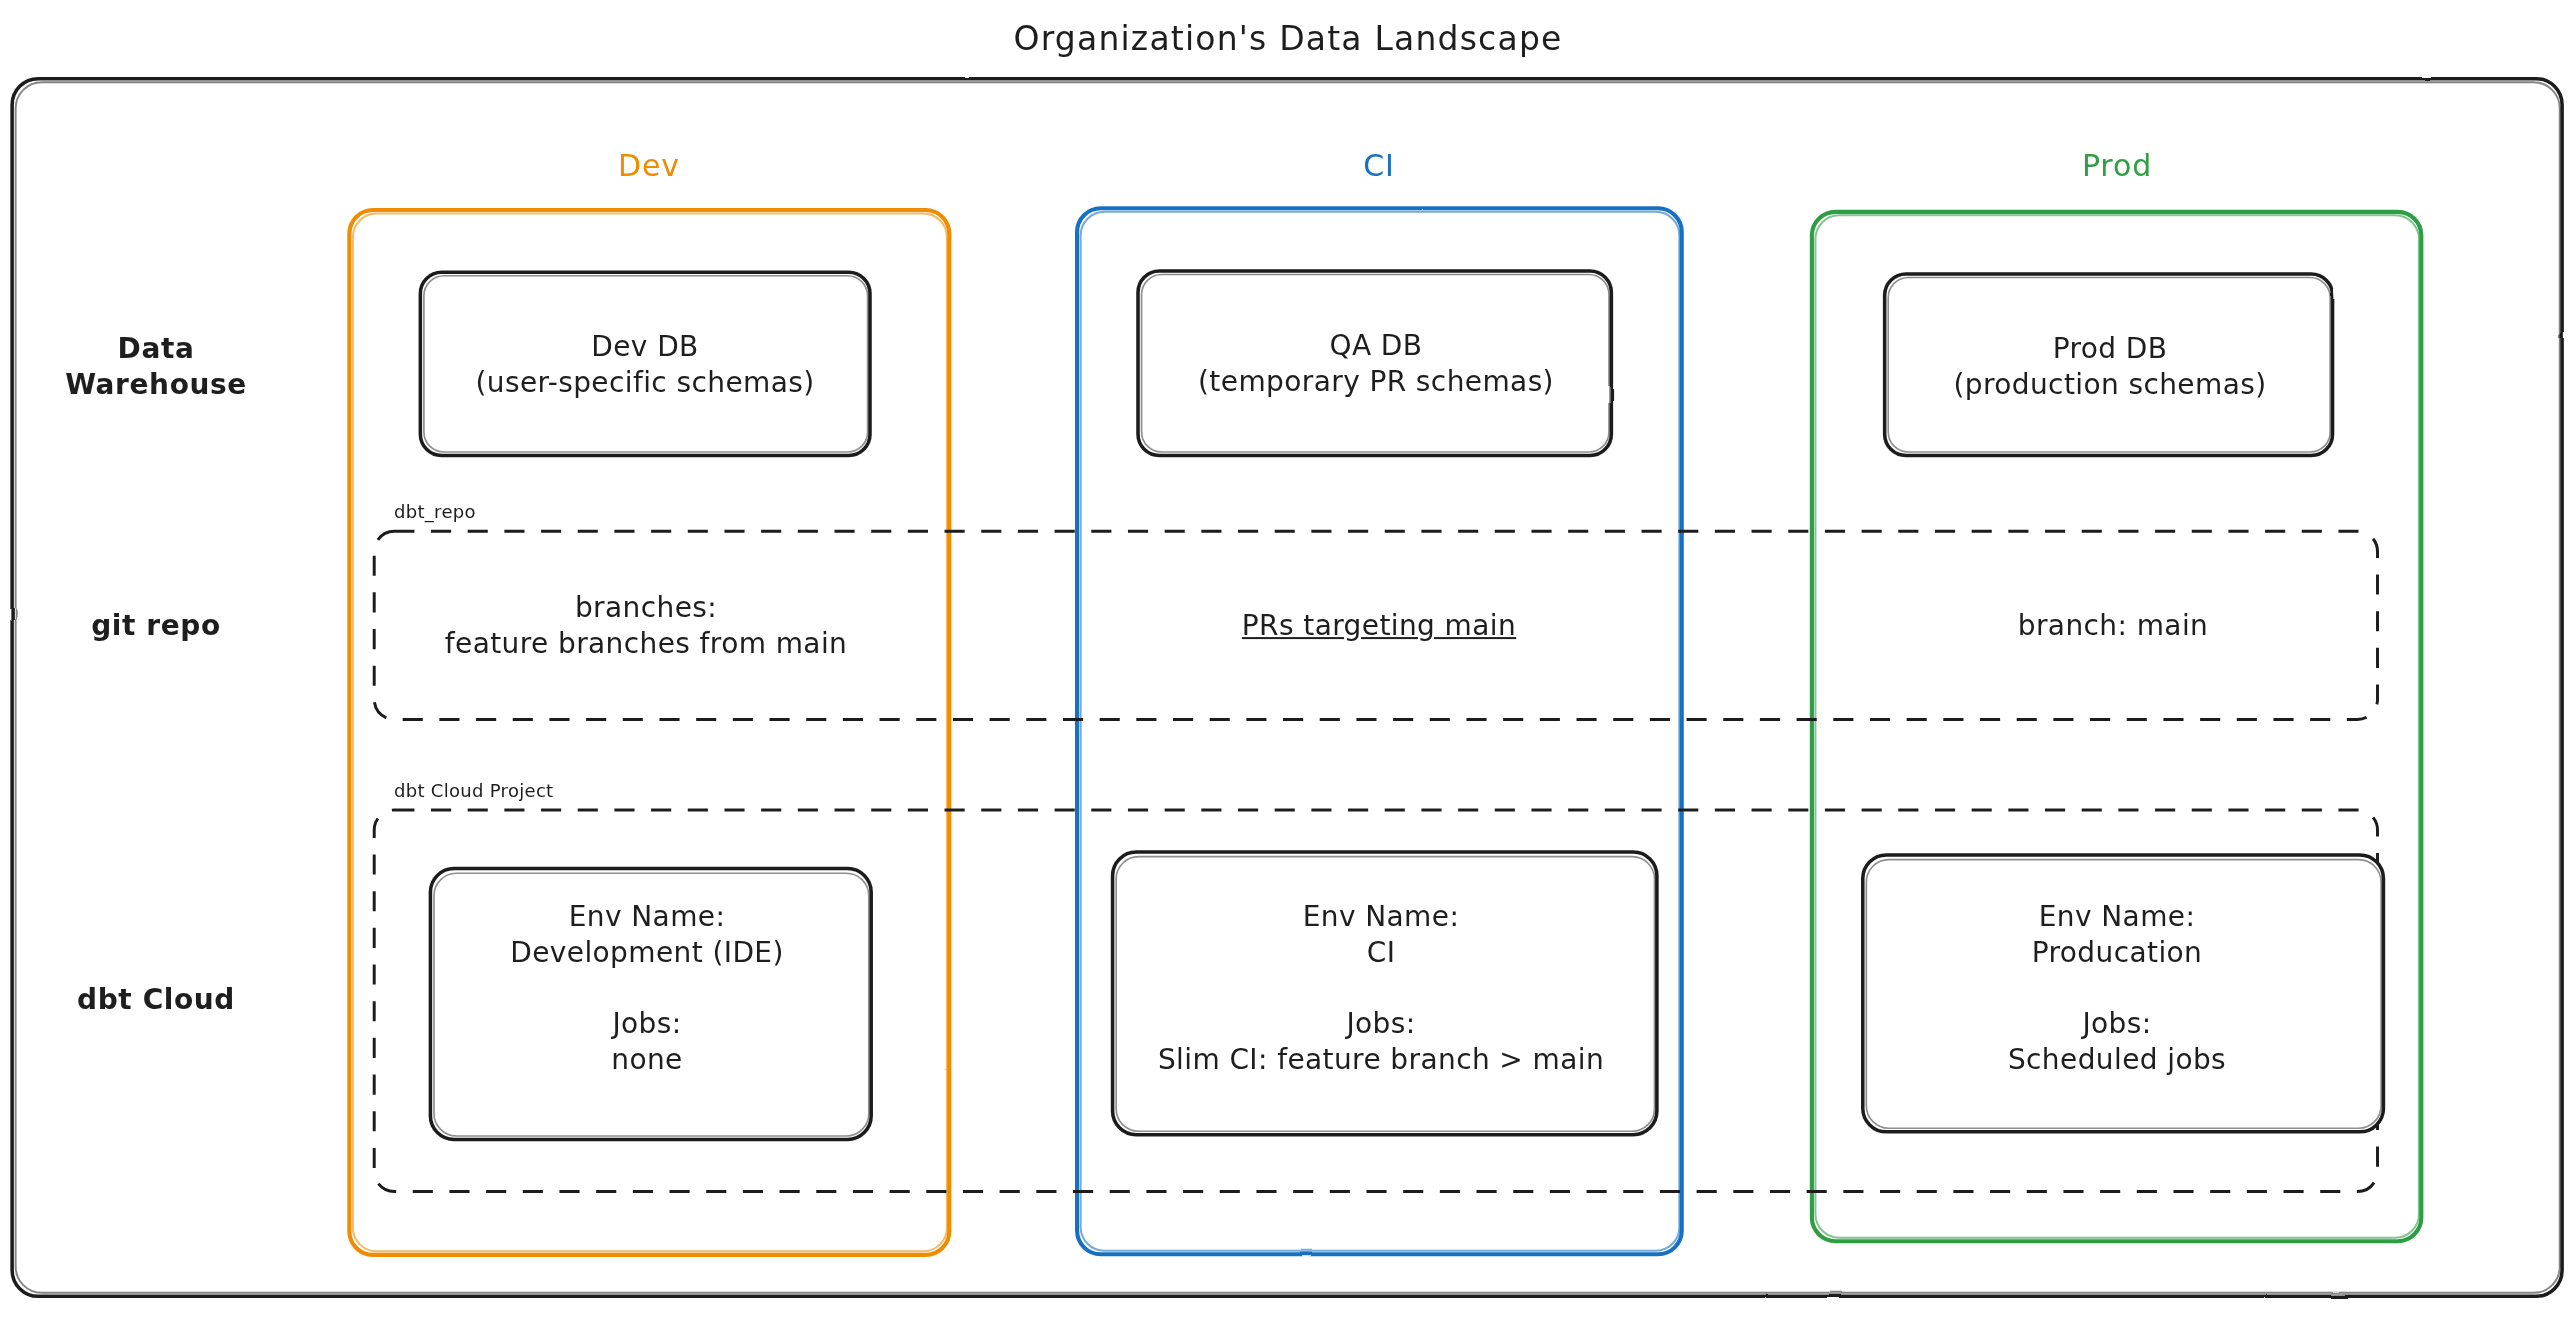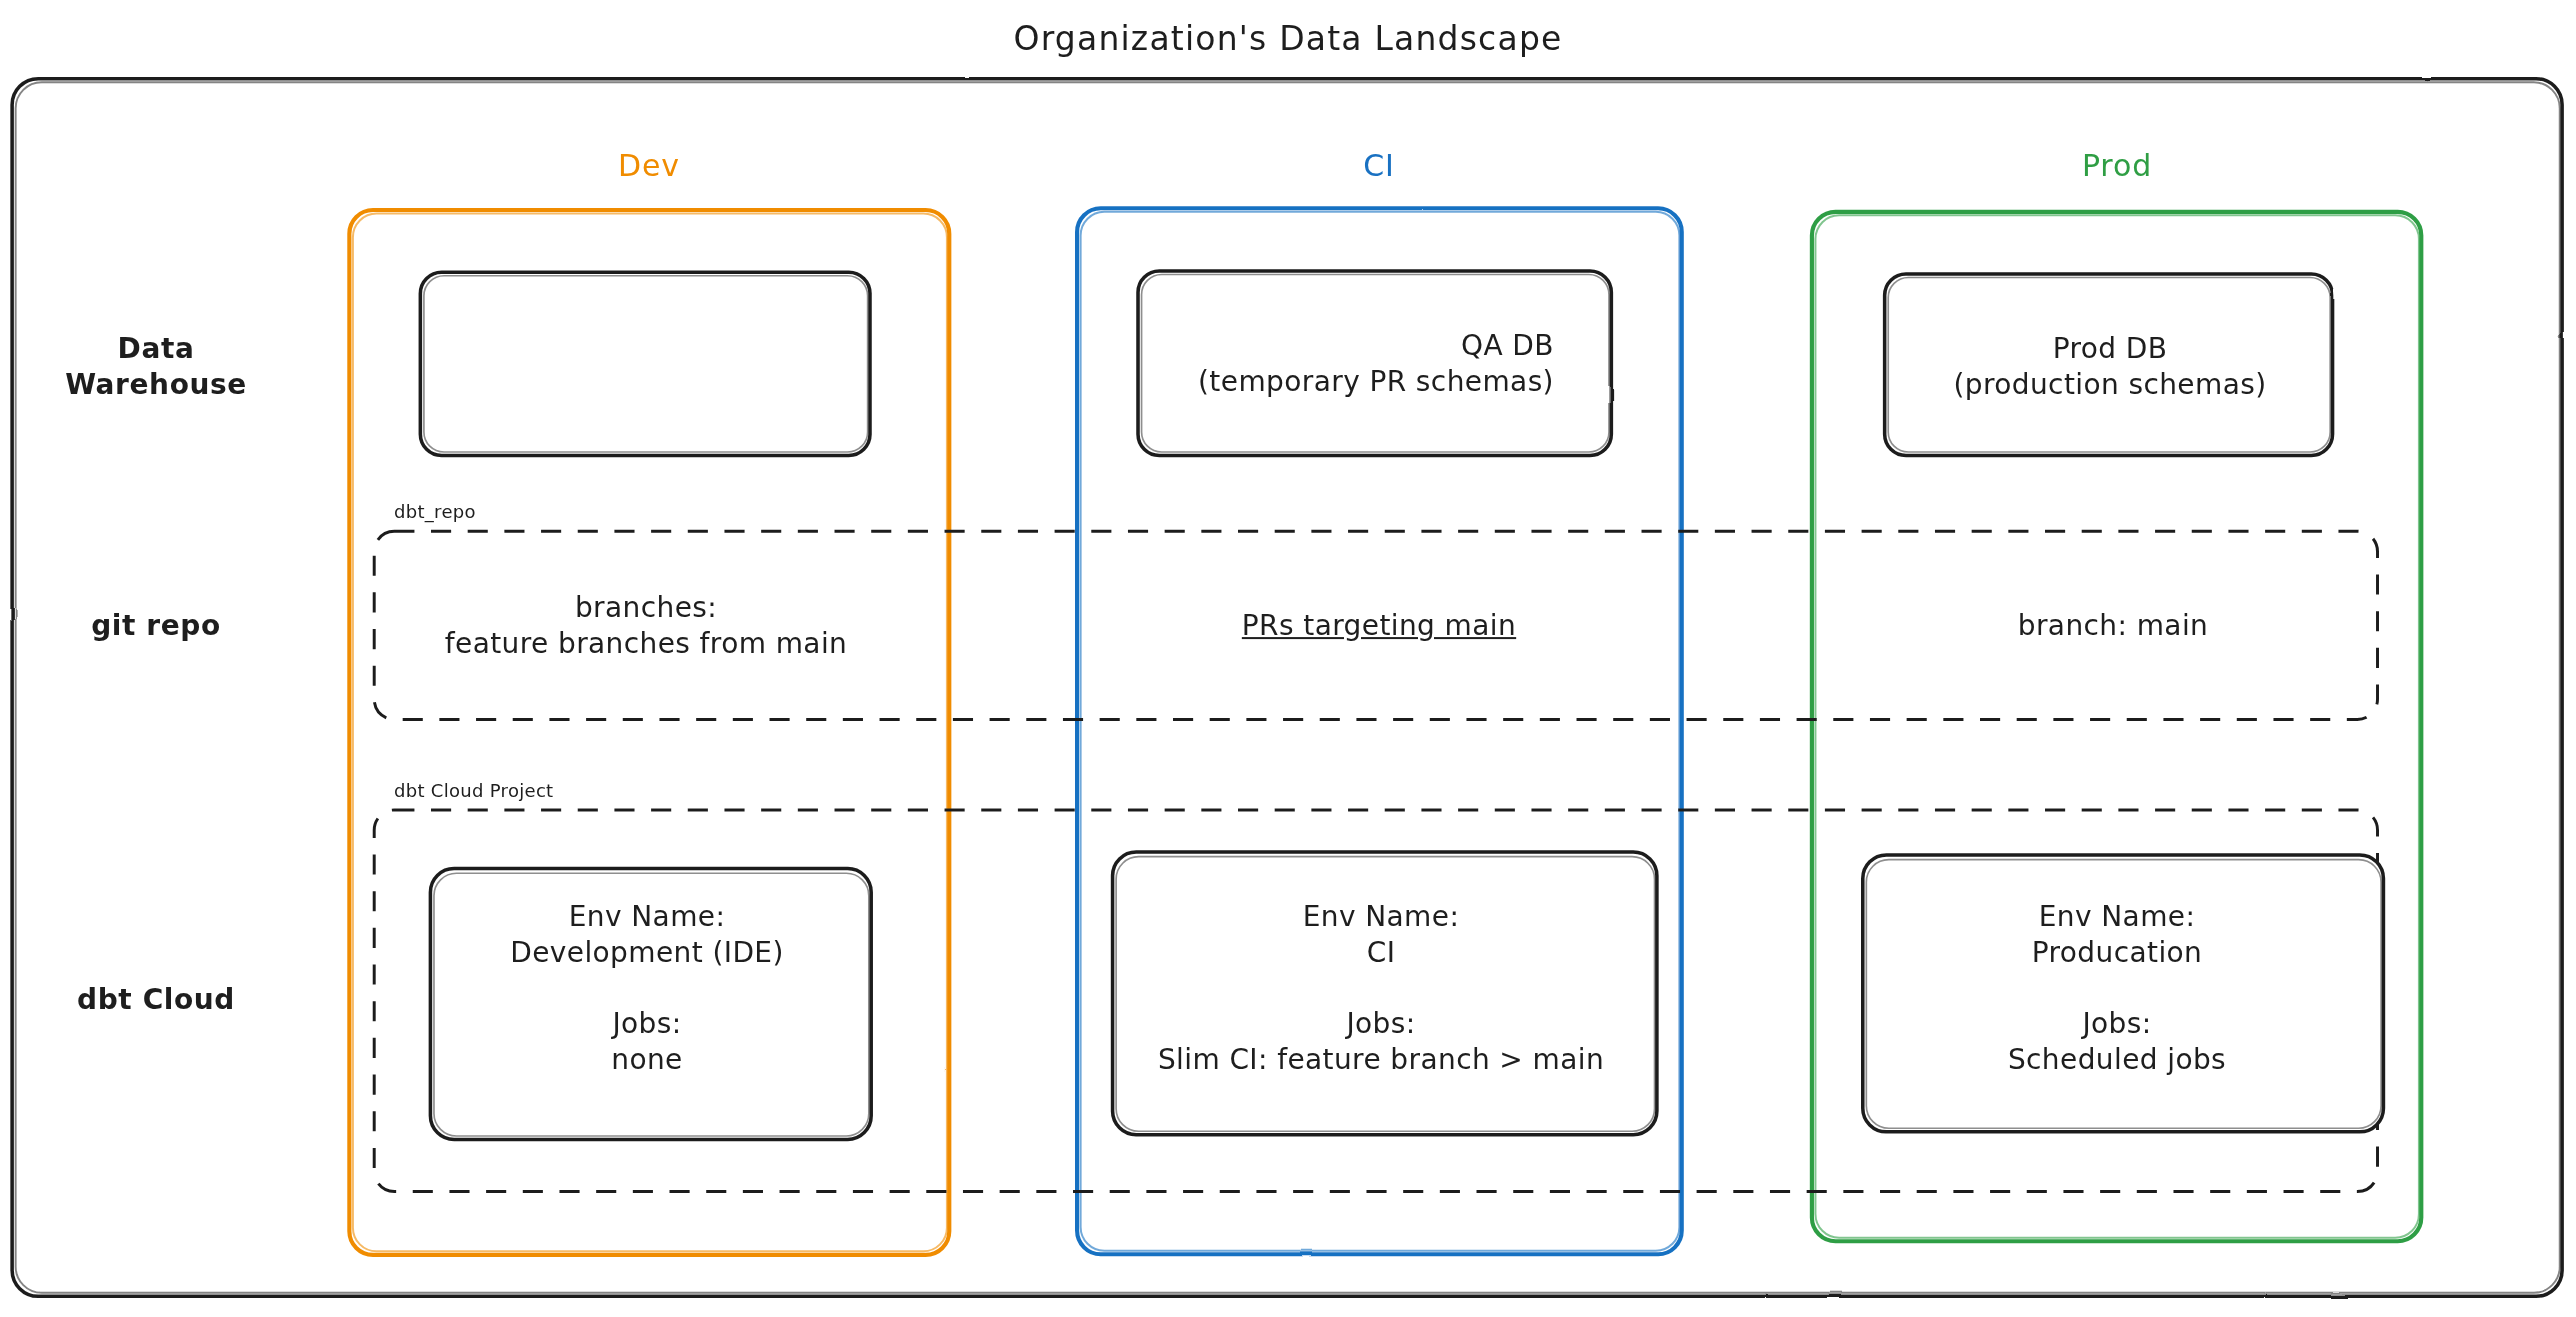--- a/index.html
+++ b/index.html
@@ -146,21 +146,23 @@
   <div class="txt center col-label col-prod" style="left:2117px; top:166px;">Prod</div>
 
   <div class="txt center row-label" style="left:156px; top:367px;">Data
 Warehouse</div>
   <div class="txt center row-label" style="left:156px; top:626px;">git repo</div>
   <div class="txt center row-label" style="left:156px; top:1000px;">dbt Cloud</div>
 
   <div class="txt group-label" style="left:394px; top:500px;">dbt_repo</div>
   <div class="txt group-label" style="left:394px; top:779px;">dbt Cloud Project</div>
 
-  <div class="txt center box-text" style="left:1376px; top:364px;text-align:right;">QA DB
+  <div class="txt center box-text" style="left:645px; top:365px;">Dev DB
+(user-specific schemas)</div>
+  <div class="txt center box-text" style="left:1376px; top:364px;">QA DB
 (temporary PR schemas)</div>
   <div class="txt center box-text" style="left:2110px; top:367px;">Prod DB
 (production schemas)</div>
 
   <div class="txt center box-text" style="left:646px; top:626px;">branches:
 feature branches from main</div>
   <div class="txt center box-text" style="left:1379px; top:626px;text-decoration:underline;">PRs targeting main</div>
   <div class="txt center box-text" style="left:2113px; top:626px;">branch: main</div>
 
   <div class="txt center box-text" style="left:647px; top:989px;">Env Name:

